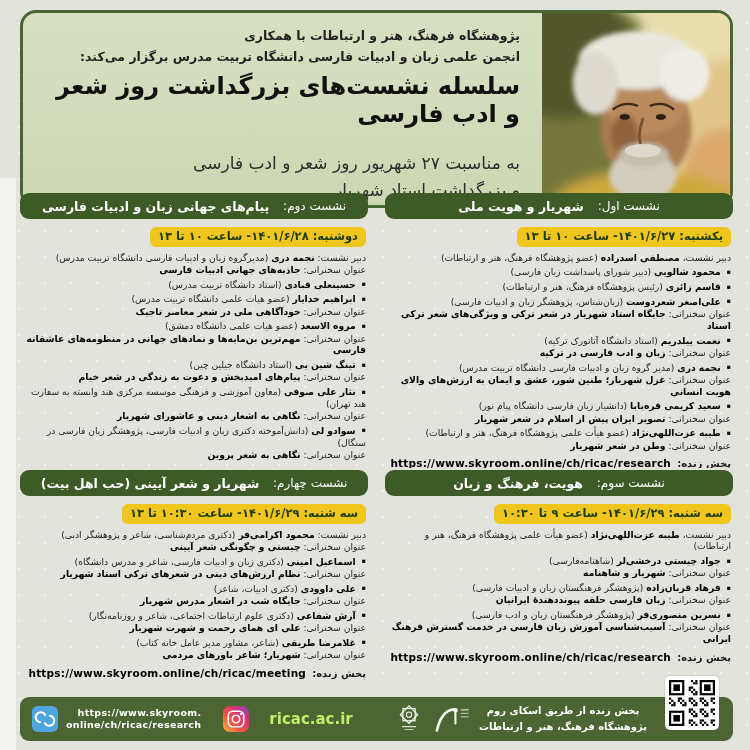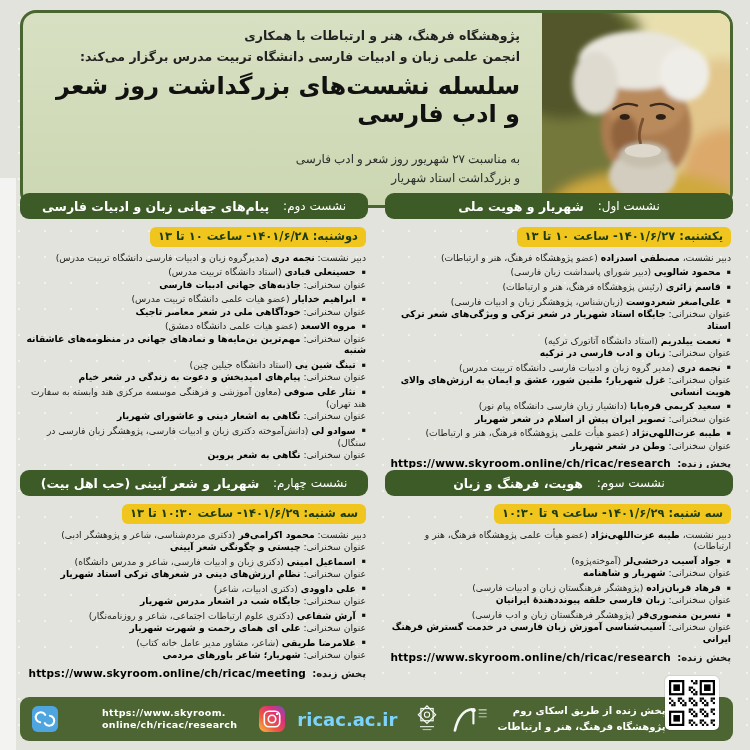--- a/index.html
+++ b/index.html
@@ -17,21 +17,21 @@
     position:absolute;top:10px;right:17px;left:20px;height:198px;
     background:linear-gradient(180deg,#d8e0c3,#ccd7b2);
     border:3px solid #4a6630;border-radius:16px;overflow:hidden;
     display:flex;flex-direction:row;box-sizing:border-box;padding-left:18px;
   }
   .portrait{flex:none;width:188px;height:100%;}
   .portrait svg{width:100%;height:100%;display:block;}
   .header-text{flex:1;padding:13px 22px 8px 8px;text-align:right;}
   .org{font-size:12.5px;font-weight:bold;color:#222;line-height:1.65;}
   .title{margin:6px 0 22px;font-size:24px;font-weight:bold;color:#111;line-height:1.15;}
-  .sub{font-size:12px;color:#2d2d2d;line-height:1.55;font-family:Liberation Serif, serif;}
+  .sub{font-size:17px;color:#2d2d2d;line-height:1.55;}
   
   .session{position:absolute;width:348px;box-sizing:border-box;overflow:hidden;}
   .s1{right:17px;top:193px;height:275px;}
   .s2{left:20px;top:193px;height:275px;}
   .s3{right:17px;top:470px;height:222px;}
   .s4{left:20px;top:470px;height:222px;}
   .bar{
     height:26px;background:#3d5b27;border-radius:9px;color:#fff;
     display:flex;align-items:center;justify-content:center;gap:5px;
     font-size:12px;margin-bottom:6px;padding:0 10px;white-space:nowrap;
@@ -49,26 +49,26 @@
   .live{font-size:10px;text-align:right;margin:6px 2px 0 0;}
   .live .url{direction:ltr;unicode-bidi:embed;font-weight:bold;font-size:10.5px;letter-spacing:.2px;color:#000;}
   .live b{margin-left:3px;}
   
   .footer{
     position:absolute;left:20px;right:17px;bottom:9px;height:44px;
     background:#4c6533;border-radius:9px;display:flex;align-items:center;
     gap:8px;padding:0 12px;box-sizing:border-box;z-index:2;
   }
   .fi svg{display:block;}
-  .url-text{color:#fff;font-weight:bold;font-size:9.5px;line-height:1.3;text-align:left;letter-spacing:.3px;font-family:"DejaVu Sans",sans-serif;margin-left:36px;}
-  .handle{color:#7dd3fc;font-weight:bold;font-size:18px;margin-left:4px;}
+  .url-text{color:#fff;font-weight:bold;font-size:9.5px;line-height:1.3;text-align:right;letter-spacing:.3px;font-family:"DejaVu Sans",sans-serif;}
+  .handle{color:#bef264;font-weight:bold;font-size:15px;margin-left:12px;}
   .insta-wrap{margin-left:14px;}
   .f-spacer{flex:1;}
   .emblem svg{display:block;opacity:.95;}
-  .f-live{color:#fff;font-weight:bold;font-size:10px;line-height:1.6;text-align:right;margin-right:6px;white-space:nowrap;}
+  .f-live{color:#fff;font-weight:bold;font-size:10px;line-height:1.6;text-align:center;margin-right:6px;white-space:nowrap;}
   .qr-gap{width:60px;flex:none;}
   .qr{
     position:absolute;right:31px;bottom:20px;width:54px;height:54px;
     background:#fff;border-radius:5px;padding:4px;box-sizing:border-box;z-index:5;
     box-shadow:0 0 0 1px rgba(0,0,0,.07);
   }
   .qr svg{width:100%;height:100%;display:block;}
 </style>
 </head>
 <body>
@@ -140,39 +140,39 @@
       <p class="line speaker"><span class="bullet">▪</span>&nbsp;<b>سعید کریمی قره‌بابا</b> <span class="affil">(دانشیار زبان فارسی دانشگاه پیام نور)</span></p>
       <p class="line talk"><span class="talk-label">عنوان سخنرانی:</span>&nbsp;<b>تصویر ایران پیش از اسلام در شعر شهریار</b></p>
       <p class="line speaker"><span class="bullet">▪</span>&nbsp;<b>طیبه عزت‌اللهی‌نژاد</b> <span class="affil">(عضو هیأت علمی پژوهشگاه فرهنگ، هنر و ارتباطات)</span></p>
       <p class="line talk"><span class="talk-label">عنوان سخنرانی:</span>&nbsp;<b>وطن در شعر شهریار</b></p>
       <p class="live"><b>پخش زنده:</b>&nbsp;<span class="url">https://www.skyroom.online/ch/ricac/research</span></p>
     </section>
   <section class="session s2">
       <div class="bar"><span>نشست دوم:</span>&nbsp;<b>پیام‌های جهانی زبان و ادبیات فارسی</b></div>
       <div class="date-row"><span class="date-pill">دوشنبه: ۱۴۰۱/۶/۲۸- ساعت ۱۰ تا ۱۳</span></div>
       <p class="line chair"><span>دبیر نشست:</span>&nbsp;<b>نجمه دری</b> <span class="affil">(مدیرگروه زبان و ادبیات فارسی دانشگاه تربیت مدرس)</span></p>
+      <p class="line talk"><span class="talk-label">عنوان سخنرانی:</span>&nbsp;<b>جاذبه‌های جهانی ادبیات فارسی</b></p>
       <p class="line speaker"><span class="bullet">▪</span>&nbsp;<b>حسینعلی قبادی</b> <span class="affil">(استاد دانشگاه تربیت مدرس)</span></p>
-      <p class="line talk"><span class="talk-label">عنوان سخنرانی:</span>&nbsp;<b>جاذبه‌های جهانی ادبیات فارسی</b></p>
       <p class="line speaker"><span class="bullet">▪</span>&nbsp;<b>ابراهیم خدایار</b> <span class="affil">(عضو هیات علمی دانشگاه تربیت مدرس)</span></p>
       <p class="line talk"><span class="talk-label">عنوان سخنرانی:</span>&nbsp;<b>خودآگاهی ملی در شعر معاصر تاجیک</b></p>
       <p class="line speaker"><span class="bullet">▪</span>&nbsp;<b>مروه الاسعد</b> <span class="affil">(عضو هیات علمی دانشگاه دمشق)</span></p>
-      <p class="line talk"><span class="talk-label">عنوان سخنرانی:</span>&nbsp;<b>مهم‌ترین بن‌مایه‌ها و نمادهای جهانی در منظومه‌های عاشقانه شنبه</b></p>
+      <p class="line talk"><span class="talk-label">عنوان سخنرانی:</span>&nbsp;<b>مهم‌ترین بن‌مایه‌ها و نمادهای جهانی در منظومه‌های عاشقانه فارسی</b></p>
       <p class="line speaker"><span class="bullet">▪</span>&nbsp;<b>تینگ شین یی</b> <span class="affil">(استاد دانشگاه جیلین چین)</span></p>
       <p class="line talk"><span class="talk-label">عنوان سخنرانی:</span>&nbsp;<b>پیام‌های امیدبخش و دعوت به زندگی در شعر خیام</b></p>
       <p class="line speaker"><span class="bullet">▪</span>&nbsp;<b>نثار علی صوفی</b> <span class="affil">(معاون آموزشی و فرهنگی موسسه مرکزی هند وابسته به سفارت هند تهران)</span></p>
       <p class="line talk"><span class="talk-label">عنوان سخنرانی:</span>&nbsp;<b>نگاهی به اشعار دینی و عاشورای شهریار</b></p>
       <p class="line speaker"><span class="bullet">▪</span>&nbsp;<b>سوادو لی</b> <span class="affil">(دانش‌آموخته دکتری زبان و ادبیات فارسی، پژوهشگر زبان فارسی در سنگال)</span></p>
       <p class="line talk"><span class="talk-label">عنوان سخنرانی:</span>&nbsp;<b>نگاهی به شعر پروین</b></p>
       <p class="live"><b>پخش زنده:</b>&nbsp;<span class="url">https://www.skyroom.online/ch/ricac/research</span></p>
     </section>
   <section class="session s3">
       <div class="bar"><span>نشست سوم:</span>&nbsp;<b>هویت، فرهنگ و زبان</b></div>
       <div class="date-row"><span class="date-pill">سه شنبه: ۱۴۰۱/۶/۲۹- ساعت ۹ تا ۱۰:۳۰</span></div>
       <p class="line chair"><span>دبیر نشست،</span>&nbsp;<b>طیبه عزت‌اللهی‌نژاد</b> <span class="affil">(عضو هیأت علمی پژوهشگاه فرهنگ، هنر و ارتباطات)</span></p>
-      <p class="line speaker"><span class="bullet">▪</span>&nbsp;<b>جواد آسیب درخشی‌لر</b> <span class="affil">(آموخته‌پژوه)</span></p>
+      <p class="line speaker"><span class="bullet">▪</span>&nbsp;<b>جواد چیستی درخشی‌لر</b> <span class="affil">(شاهنامه‌فارسی)</span></p>
       <p class="line talk"><span class="talk-label">عنوان سخنرانی:</span>&nbsp;<b>شهریار و شاهنامه</b></p>
       <p class="line speaker"><span class="bullet">▪</span>&nbsp;<b>فرهاد قربان‌زاده</b> <span class="affil">(پژوهشگر فرهنگستان زبان و ادبیات فارسی)</span></p>
       <p class="line talk"><span class="talk-label">عنوان سخنرانی:</span>&nbsp;<b>زبان فارسی حلقه پیونددهندهٔ ایرانیان</b></p>
       <p class="line speaker"><span class="bullet">▪</span>&nbsp;<b>نسرین منصوری‌فر</b> <span class="affil">(پژوهشگر فرهنگستان زبان و ادب فارسی)</span></p>
       <p class="line talk"><span class="talk-label">عنوان سخنرانی:</span>&nbsp;<b>آسیب‌شناسی آموزش زبان فارسی در خدمت گسترش فرهنگ ایرانی</b></p>
       <p class="live"><b>پخش زنده:</b>&nbsp;<span class="url">https://www.skyroom.online/ch/ricac/research</span></p>
     </section>
   <section class="session s4">
       <div class="bar"><span>نشست چهارم:</span>&nbsp;<b>شهریار و شعر آیینی (حب اهل بیت)</b></div>
       <div class="date-row"><span class="date-pill">سه شنبه: ۱۴۰۱/۶/۲۹- ساعت ۱۰:۳۰ تا ۱۳</span></div>

